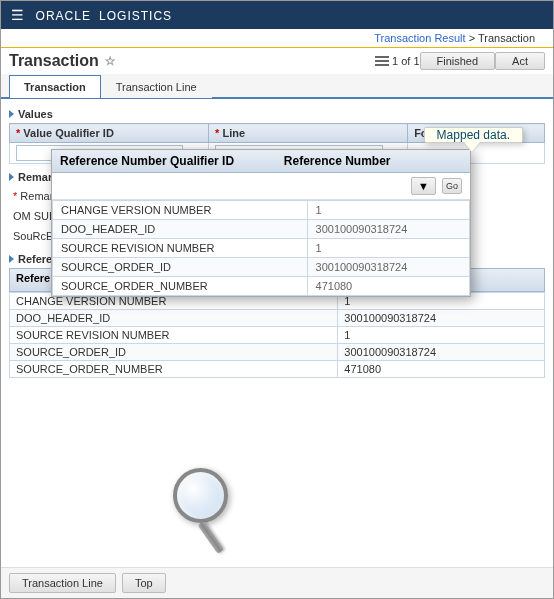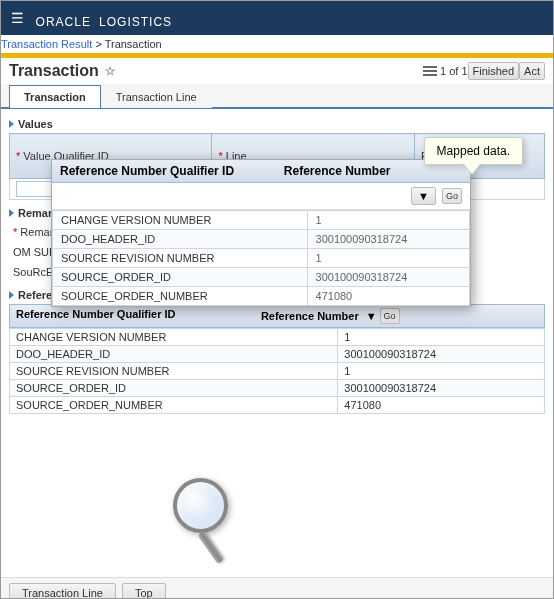--- a/index.html
+++ b/index.html
@@ -26,38 +26,38 @@
       color: #fff;
       font-size: 14px;
       cursor: pointer;
     }
     .oracle-logo {
       color: #e8000d;
       font-weight: bold;
       font-size: 13px;
       font-style: italic;
       letter-spacing: 0.5px;
-      margin-top: 7px;
     }
     .oracle-logo span {
       color: #fff;
       font-style: normal;
       font-size: 12px;
       margin-left: 4px;
       font-weight: normal;
       letter-spacing: 1px;
     }
 
     
     .breadcrumb {
-      padding: 3px 0;
+      padding: 3px 18px;
       font-size: 11px;
       color: #3366cc;
       background: #fff;
-      border-bottom: 5px solid #eab308;
+      border-bottom: 1px solid #eab308;
+      text-align: right;
     }
     .breadcrumb a { color: #3366cc; text-decoration: none; }
     .breadcrumb span { color: #333; }
 
     
     .page-title-bar {
       padding: 4px 8px;
       display: flex;
       align-items: center;
       justify-content: space-between;
@@ -89,21 +89,21 @@
       width: 14px;
       height: 10px;
       background: repeating-linear-gradient(
         to bottom,
         #666 0px, #666 2px,
         transparent 2px, transparent 4px
       );
       display: inline-block;
     }
     .btn-status {
-      padding: 2px 4px;
+      padding: 2px 16px;
       background: linear-gradient(180deg, #f5f5f5, #e0e0e0);
       border: 1px solid #bbb;
       border-radius: 2px;
       font-size: 11px;
       cursor: pointer;
       color: #333;
       text-align: center;
     }
 
     
@@ -164,22 +164,22 @@
     .data-table {
       width: 100%;
       border-collapse: collapse;
       font-size: 11px;
       margin-bottom: 4px;
     }
     .data-table th {
       background: linear-gradient(180deg, #e8eef5, #d0dcea);
       border: 1px solid #adc;
       border-color: #a0b8d0;
-      padding: 16px 6px;
-      font-weight: normal;
+      padding: 3px 6px;
+      font-weight: bold;
       color: #333;
       text-align: left;
       white-space: nowrap;
     }
     .data-table th.required::before {
       content: '* ';
       color: #cc0000;
     }
     .data-table td {
       border: 1px solid #c8d8e8;
@@ -236,23 +236,23 @@
     .popup-table tr:nth-child(even) td { background: #f8fafc; }
     .popup-table td.value-col { color: #666; }
 
     
     .callout {
       position: absolute;
       top: 28px;
       right: 30px;
       background: #fffff0;
       border: 1px solid #ccc;
-      padding: 6px 12px;
+      padding: 0 12px;
       font-size: 12px;
-      color: #000000;
+      color: #0c4a6e;
       z-index: 30;
       box-shadow: 2px 2px 6px rgba(0,0,0,0.2);
       border-radius: 2px;
     }
     .callout::after {
       content: '';
       position: absolute;
       bottom: -10px;
       left: 40%;
       border-left: 8px solid transparent;

